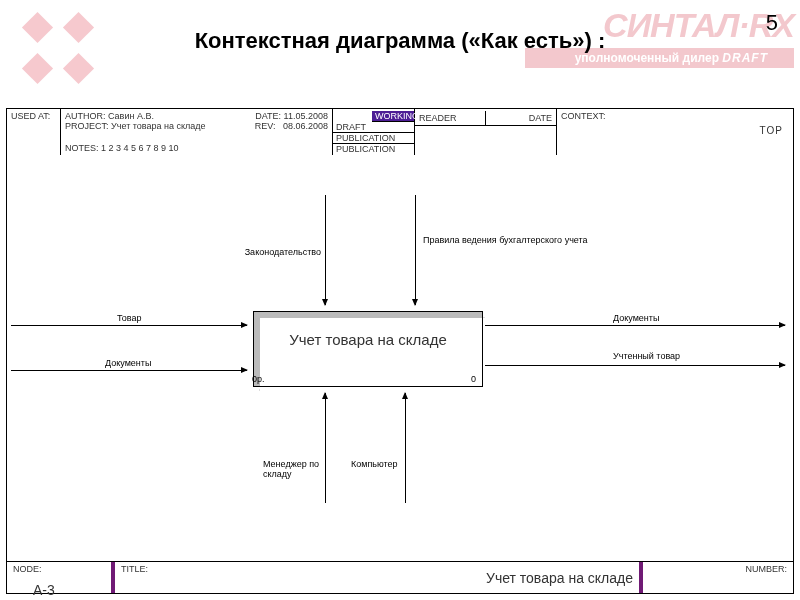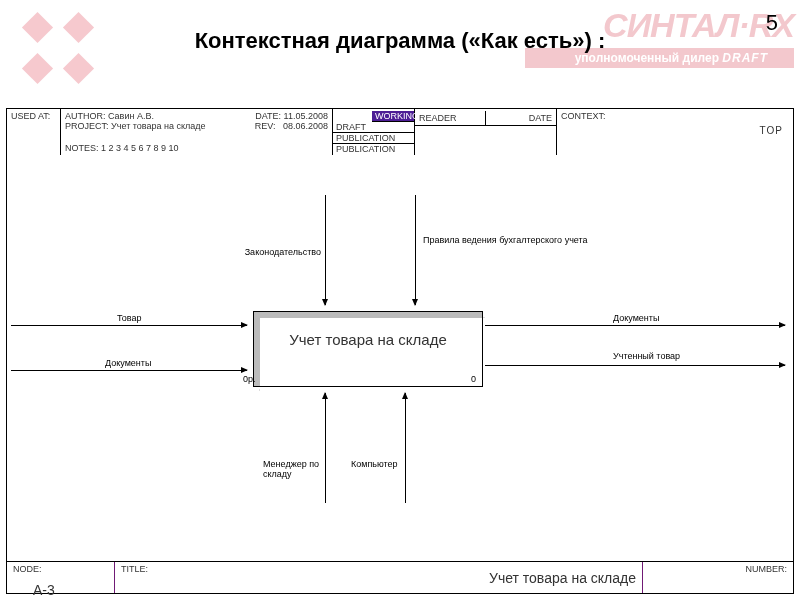--- a/index.html
+++ b/index.html
@@ -32,36 +32,36 @@
   .col-status .srow { height:11px; border-bottom:1px solid #000; padding-left:3px; margin:0 -4px 0 -4px; line-height:11px; }
   .col-status .srow.first { background:#4c1d95; color:#fff;margin-left:35px; }
   .col-status .srow:last-child { border-bottom:none; }
   .col-reader .split { display:flex; border-bottom:1px solid #000; margin:0 -4px; }
   .col-reader .split span { flex:1; padding:2px 4px; }
   .col-reader .split span:first-child { border-right:1px solid #000; }
   .col-ctx .top { font-size:10px; letter-spacing:1px; text-align:right; padding-right:6px; padding-top:4px; }
 
   
   .ftr { position:absolute; left:0; right:0; bottom:0; height:32px; border-top:1px solid #000; display:flex; }
-  .ftr > div { border-right:1px solid #701a75; padding:2px 6px; }
+  .ftr > div { border-right:4px solid #701a75; padding:2px 6px; }
   .ftr > div:last-child { border-right:none;text-align:right; }
   .ftr .fn-node { width:108px; }
   .ftr .fn-title { flex:1; text-align:right; font-size:14px; position:relative; }
   .ftr .fn-title small { position:absolute; left:6px; top:2px; font-size:9px; }
   .ftr .fn-num { width:150px; }
   .ftr .bigcode { font-size:14px; padding-top:8px; padding-left:20px; }
 
   
   .canvas { position:absolute; left:0; right:0; top:46px; bottom:32px; }
   .canvas * { position:absolute; }
   .box { border:1px solid #000; background:#fff; }
   .mainbox { left:246px; top:156px; width:230px; height:76px; box-shadow: 6px 6px 0 -1px #fff, 6px 6px 0 0 #bbb inset; }
   .mainbox:after { content:""; position:absolute; left:5px; top:5px; right:-5px; bottom:-5px; background: repeating-linear-gradient(45deg,#ddd 0 2px,#fff 2px 5px); z-index:-1; }
   .mainbox-label { left:252px; top:176px; width:218px; text-align:center; font-size:15px; }
-  .mainbox-corner-l { left:236px; top:219px; font-size:8px; }
+  .mainbox-corner-l { left:245px; top:219px; font-size:8px; }
   .mainbox-corner-r { left:464px; top:219px; font-size:8px; }
 
   .arrow-h { height:1px; background:#000; }
   .arrow-h:after { content:""; position:absolute; right:-1px; top:-3px; border-left:7px solid #000; border-top:3.5px solid transparent; border-bottom:3.5px solid transparent; }
   .arrow-v-down { width:1px; background:#000; }
   .arrow-v-down:after { content:""; position:absolute; bottom:-1px; left:-3px; border-top:7px solid #000; border-left:3.5px solid transparent; border-right:3.5px solid transparent; }
   .arrow-v-up { width:1px; background:#000; }
   .arrow-v-up:after { content:""; position:absolute; top:-1px; left:-3px; border-bottom:7px solid #000; border-left:3.5px solid transparent; border-right:3.5px solid transparent; }
   .lbl { font-size:9px; color:#000; white-space:nowrap; }
   .lblw { font-size:9px; color:#000; width:70px; }

